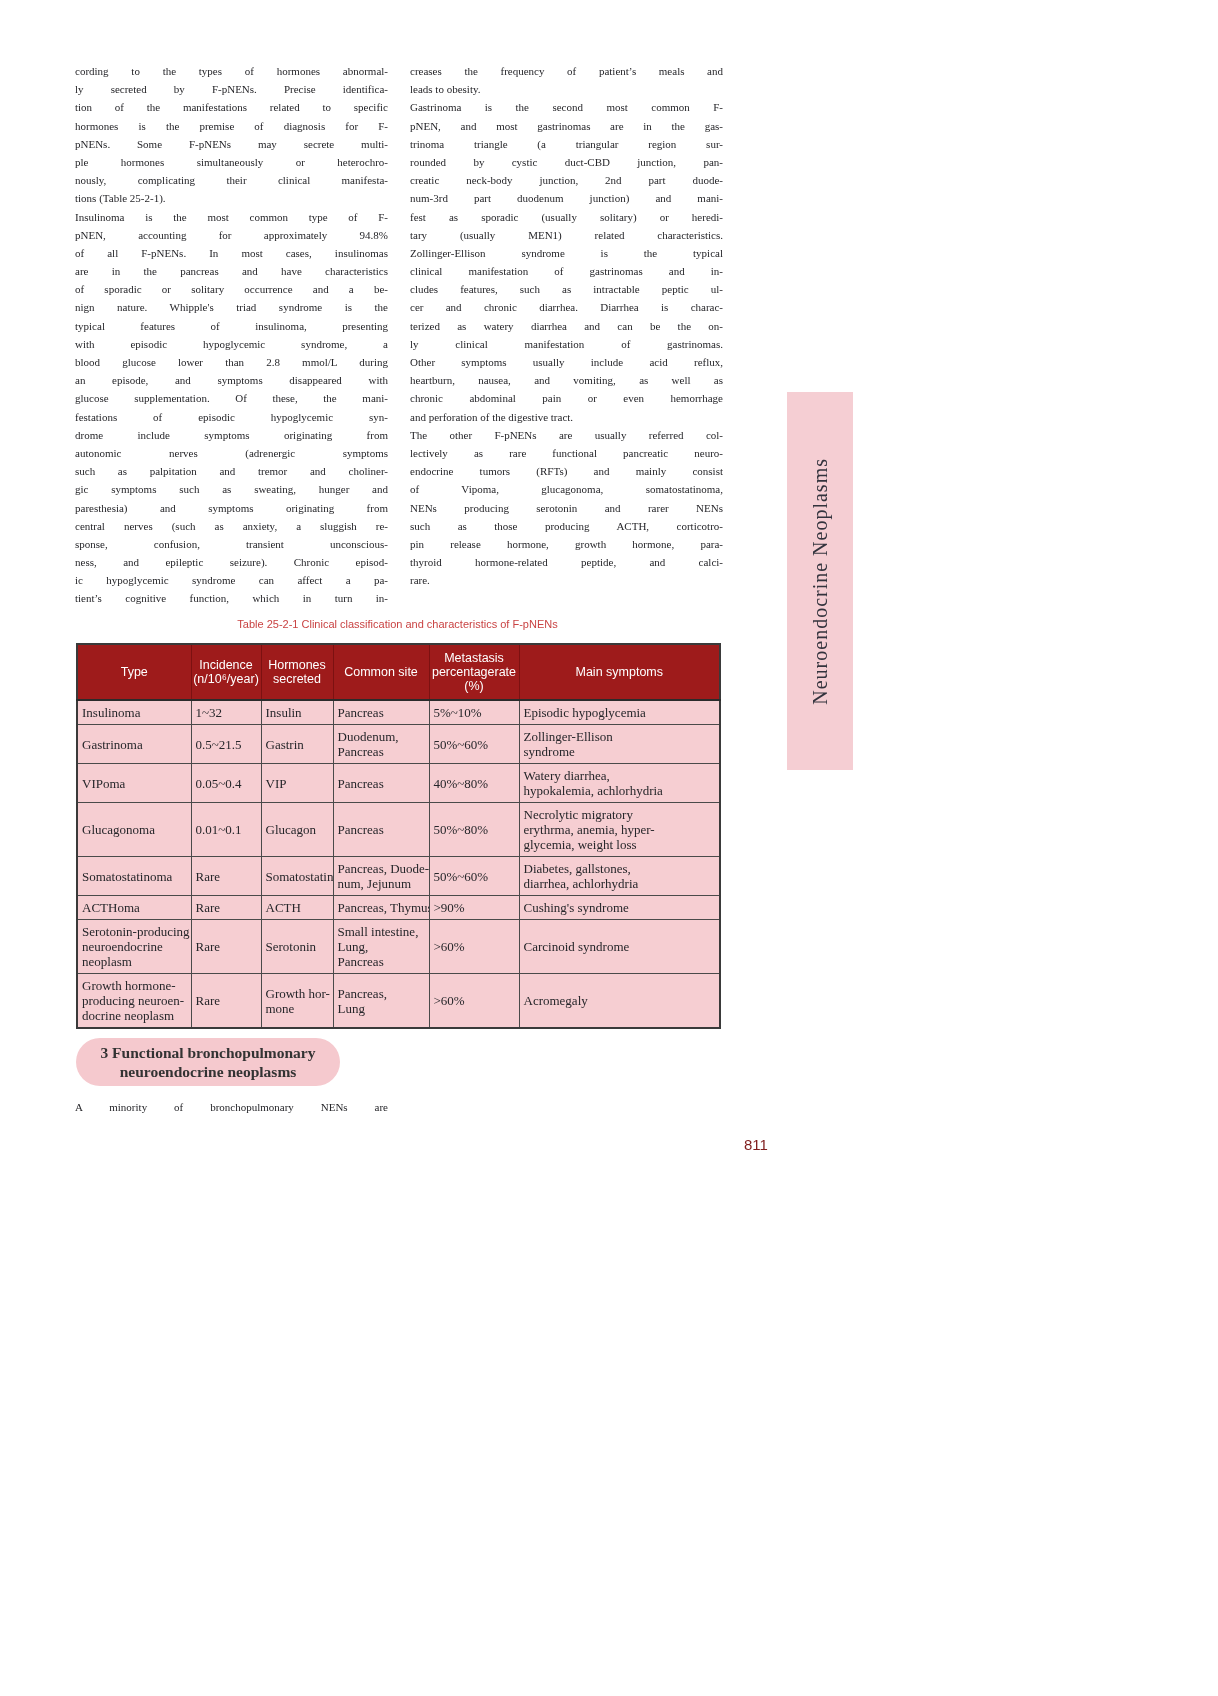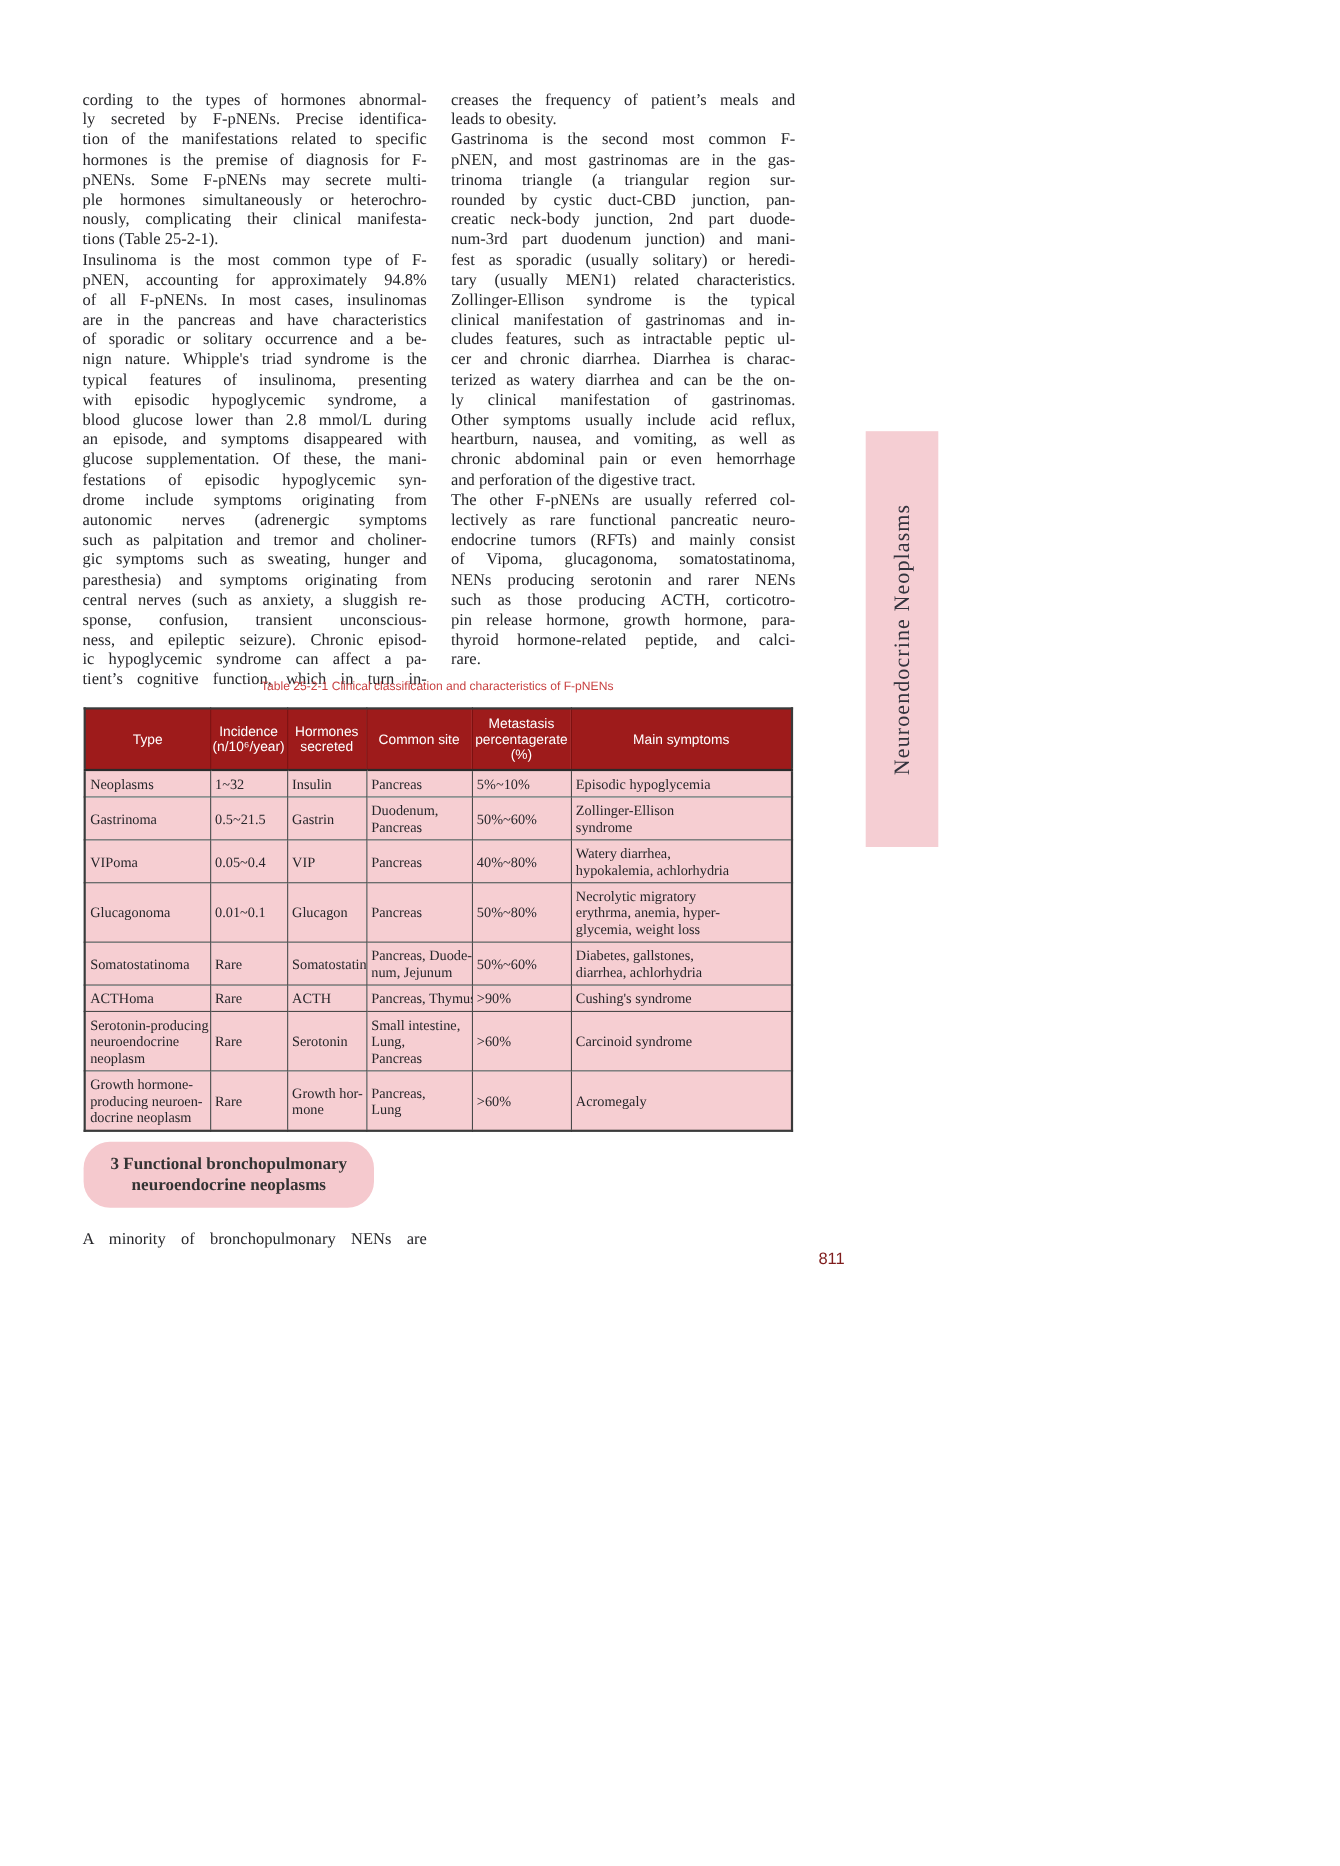--- a/index.html
+++ b/index.html
@@ -1,20 +1,20 @@
 <!DOCTYPE html>
 <html style="--header_bg: #9e1b1b; --row_bg: #f6ced2; --title_red: #c94343; --panel_pink: #f5c9ce; --sidebar_pink: #f5ced3; --border_dark: #3a3a3a; --body_text: #26262a;"><head>
 <meta charset="utf-8">
 <style>
   html,body{margin:0;padding:0;background:#ffffff;}
   .page{position:relative;width:1218px;height:1696px;background:#fff;
         font-family:"Liberation Serif",serif;color:var(--body_text,#26262a);overflow:hidden;}
 
   
-  .textcol{position:absolute;width:313px;font-size:15px;margin-top:20px;}
+  .textcol{position:absolute;width:313px;font-size:11px;}
   .tl{height:18.2px;line-height:18.2px;overflow:hidden;text-align:justify;text-align-last:justify;}
   .tl.pend{text-align-last:left;}
   #col-left{left:75px;top:62px;}
   #col-right{left:410px;top:62px;}
   #bottom-left-text{left:75px;top:1098px;}
   #bottom-right-text{left:410px;top:1043px;}
 
   .table-title{position:absolute;left:76px;top:618px;width:643px;text-align:center;
                font-family:"Liberation Sans",sans-serif;font-size:11px;color:var(--title_red,#c94343);}
 
@@ -24,21 +24,21 @@
   table.fpnen th{background:var(--header_bg,#9e1b1b);color:#ffffff;
                  font-family:"Liberation Sans",sans-serif;font-weight:normal;
                  font-size:12.5px;line-height:14px;padding:6px 1px;text-align:center;
                  vertical-align:middle;border-left:1px solid #7c1111;
                  border-bottom:2px solid #2b2b2b;}
   table.fpnen th:first-child{border-left:none;margin-left:28px;}
   table.fpnen td{background:var(--row_bg,#f6ced2);border:1px solid #4a4a4a;
                  padding:4px;vertical-align:middle;white-space:pre;overflow:hidden;
                  color:var(--body_text,#26262a);}
 
-  .section-box{position:absolute;left:76px;top:1038px;width:264px;height:60px;
+  .section-box{position:absolute;left:76px;top:1038px;width:264px;height:48px;
                background:var(--panel_pink,#f5c9ce);display:flex;flex-direction:column;
                justify-content:center;text-align:center;font-weight:bold;
                font-size:15.5px;line-height:19px;color:#333333;border-radius:24px;}
 
   .page-number{position:absolute;left:744px;top:1136px;
                font-family:"Liberation Sans",sans-serif;font-size:15px;color:#7f1d1d;}
 
   .sidebar-tab{position:absolute;left:787px;top:392px;width:66px;height:378px;
                background:var(--sidebar_pink,#f5ced3);display:flex;align-items:center;justify-content:center;}
   .sidebar-tab span{writing-mode:vertical-rl;transform:rotate(180deg);
@@ -129,21 +129,21 @@
           <th>Type</th>
           <th>Incidence (n/10⁶/year)</th>
           <th>Hormones secreted</th>
           <th>Common site</th>
           <th>Metastasis percentagerate (%)</th>
           <th>Main symptoms</th>
         </tr>
     </thead>
     <tbody id="tbody">
         <tr>
-          <td>Neoplasms</td>
+          <td>Insulinoma</td>
           <td>1~32</td>
           <td>Insulin</td>
           <td>Pancreas</td>
           <td>5%~10%</td>
           <td>Episodic hypoglycemia</td>
         </tr>
         <tr>
           <td>Gastrinoma</td>
           <td>0.5~21.5</td>
           <td>Gastrin</td>

